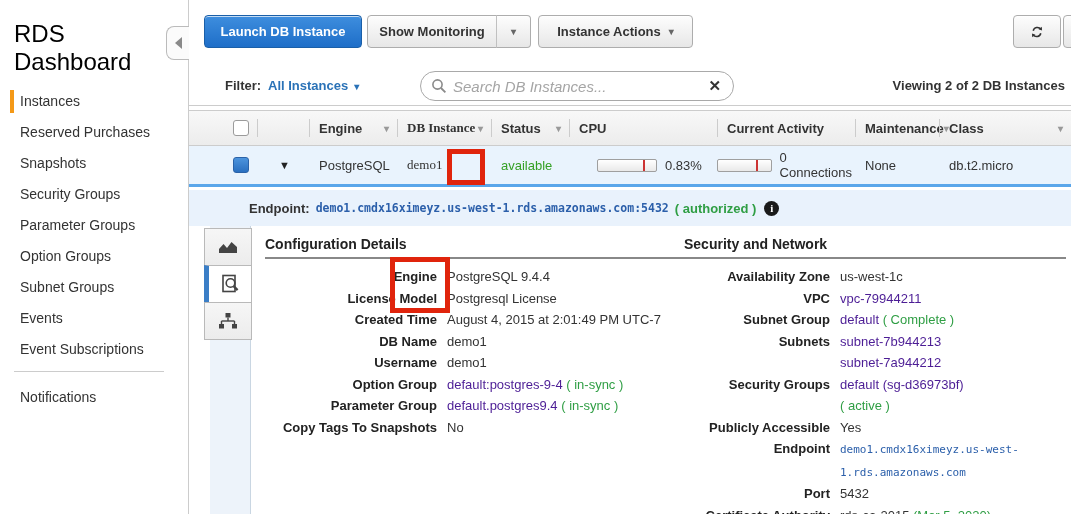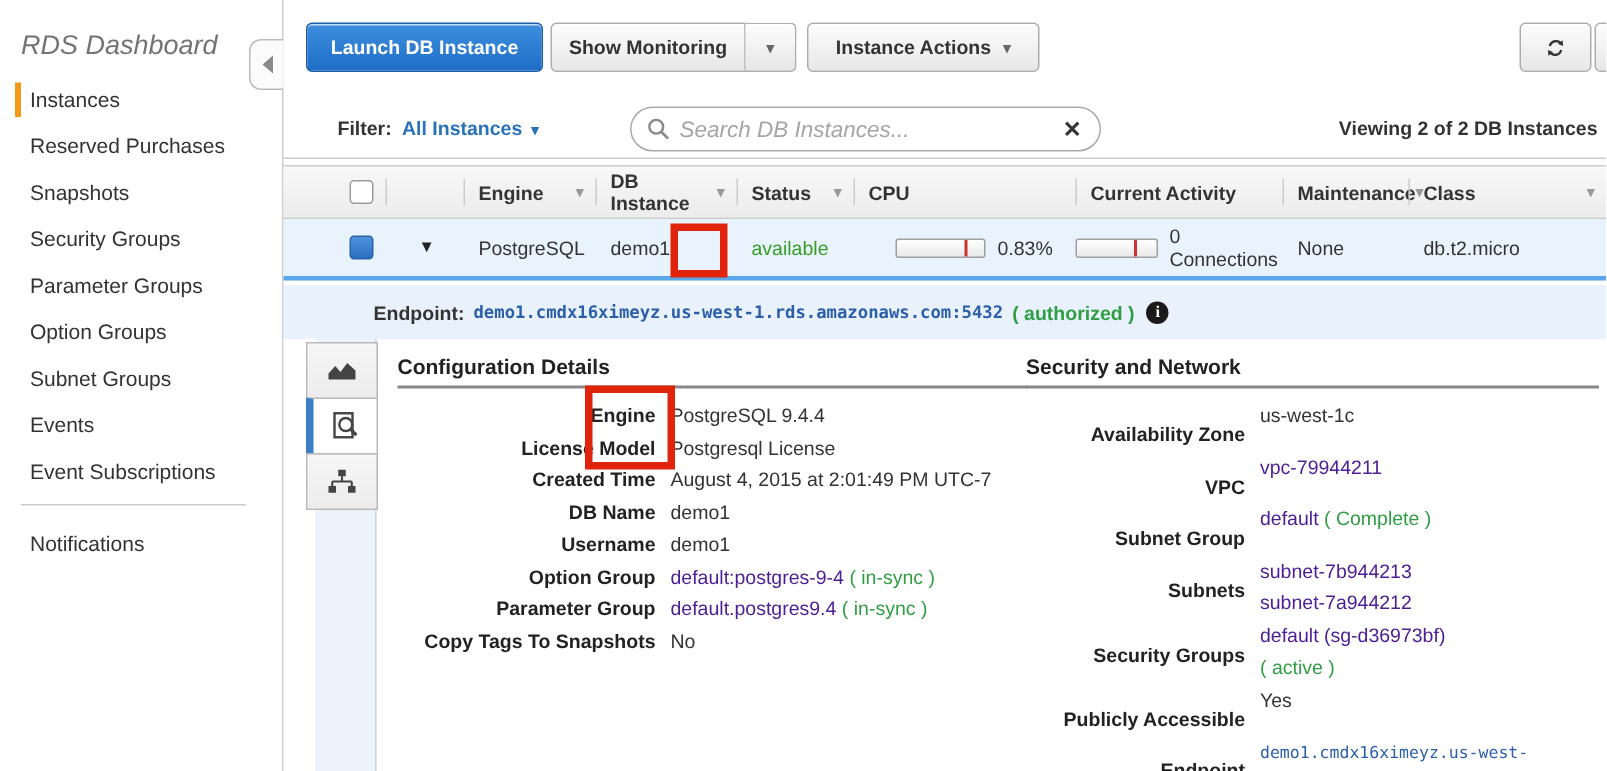--- a/index.html
+++ b/index.html
@@ -2,21 +2,21 @@
 <html><head>
 <meta charset="utf-8">
 <style>
   * { margin:0; padding:0; box-sizing:border-box; }
   html,body { width:1071px; height:514px; overflow:hidden; background:#fff;
               font-family:"Liberation Sans", sans-serif; font-size:13px; color:#333; }
   .app { position:relative; width:1071px; height:514px; overflow:hidden; background:#fff; }
 
   
   .sidebar { position:absolute; left:0; top:0; width:188px; height:514px; background:#fff; }
-  .sidebar-title { font-size:18px; color:#737373; padding:20px 0 0 14px;font-style:italic; }
+  .sidebar-title { font-size:24px; color:#000000; padding:20px 0 0 14px; }
   .nav { list-style:none; margin-top:10px; }
   .nav li { position:relative; height:31px; line-height:31px; padding-left:20px;
             font-size:14px; color:#333; cursor:pointer; }
   .nav li.active::before { content:""; position:absolute; left:10px; top:4px; width:4px;
             height:23px; background:#f49917; }
   .nav-divider { height:1px; background:#ccc; margin:6px 14px 6px 14px; width:150px; border:0; }
 
   .v-divider { position:absolute; left:188px; top:0; bottom:0; width:1px; background:#ccc; }
   .collapse-tab { position:absolute; left:166px; top:26px; width:23px; height:34px;
             background:#fbfbfb; border:1px solid #bbb; border-right:none;
@@ -62,21 +62,21 @@
   .viewing { position:absolute; right:6px; top:12px; font-weight:bold; color:#333; }
 
   
   .thead { position:absolute; top:110px; left:0; right:0; height:36px;
            background:linear-gradient(#f8f8f8,#ececec); border-top:1px solid #ccc;
            border-bottom:1px solid #ccc; display:flex; align-items:center; padding-left:20px;
            font-weight:bold; }
   .th { display:flex; align-items:center; height:100%; position:relative; padding-left:10px; }
   .th .caret { margin-left:auto; margin-right:8px; color:#999; }
   .th::before { content:""; position:absolute; left:0; top:8px; bottom:8px; width:1px; background:#ccc; }
-  .c-sel{ width:48px; } .c-exp{ width:52px; } .c-eng{ width:88px; } .c-db{ width:94px; }
+  .c-sel{ width:48px; } .c-exp{ width:52px; } .c-eng{ width:88px; } .c-db{ width:94px;font-family:Liberation Serif, serif; }
   .c-st{ width:78px; } .c-cpu{ width:148px; } .c-act{ width:138px; } .c-mnt{ width:84px; }
   .c-cls{ flex:1; }
   .c-sel::before { display:none; }
   .checkbox { width:16px; height:16px; border:1px solid #9b9b9b; border-radius:3px;
               background:#fff; margin-left:14px; cursor:pointer; }
   .checkbox.checked { background:linear-gradient(#4d94dd,#2a6fc0); border-color:#2a62a8; }
 
   
   .trow { position:absolute; top:146px; left:0; right:0; height:41px; background:#e9f3fd;
           border-bottom:3px solid #5aa6ea; display:flex; align-items:center; padding-left:20px; }
@@ -111,21 +111,21 @@
   .dtab.selected { background:#fff; border-left:5px solid #3b7ec6; }
 
   .dsection { position:absolute; top:10px; }
   .sec-config { left:76px; width:420px; }
   .sec-net { left:495px; width:382px; }
   .dtitle { font-weight:bold; font-size:14px; padding-bottom:5px; border-bottom:2px solid #888;
             margin-bottom:7px; color:#222; }
   .drow { display:flex; line-height:21.5px; }
   .dlabel { font-weight:bold; text-align:right; flex:0 0 auto; color:#222; }
   .sec-config .dlabel { width:172px; }
-  .sec-net .dlabel { width:146px;margin-top:13px; }
+  .sec-net .dlabel { width:146px; }
   .dvalue { margin-left:10px; flex:1; }
   .sec-config .dvalue { max-width:228px; }
   .sec-net .dvalue { max-width:210px; }
   .link { color:#4c1d95; cursor:pointer; }
   .green { color:#2f9e44; }
   .mono-link { font-family:"DejaVu Sans Mono", monospace; font-size:11px; font-weight:normal;
             color:#2b5faa; cursor:pointer; word-break:break-word; }
   .block { display:block; }
 
   

